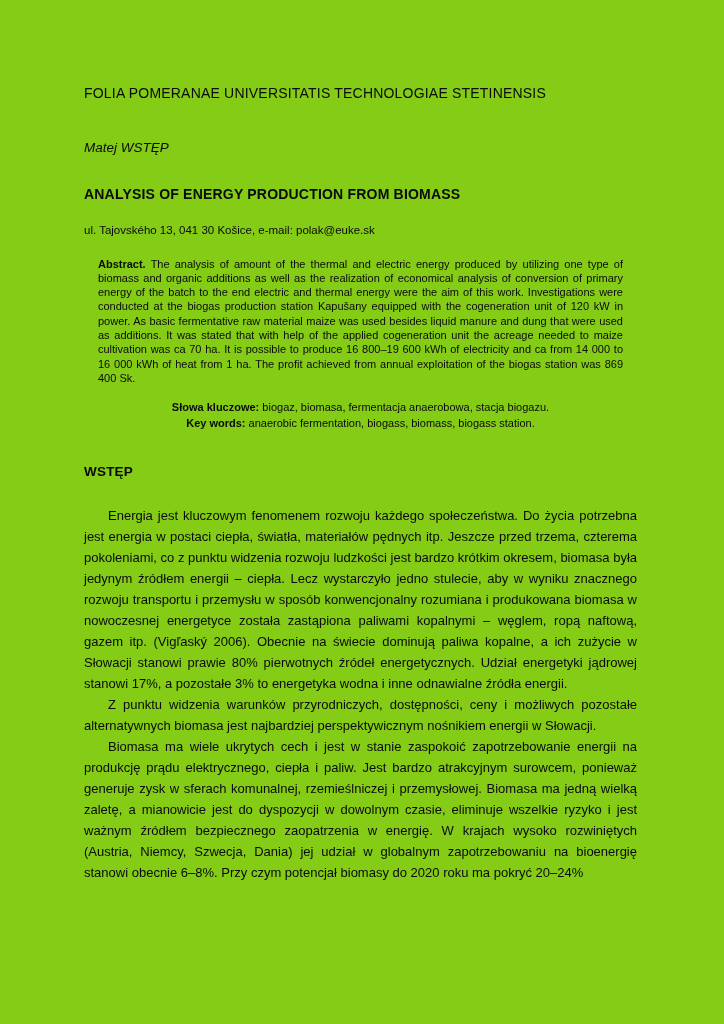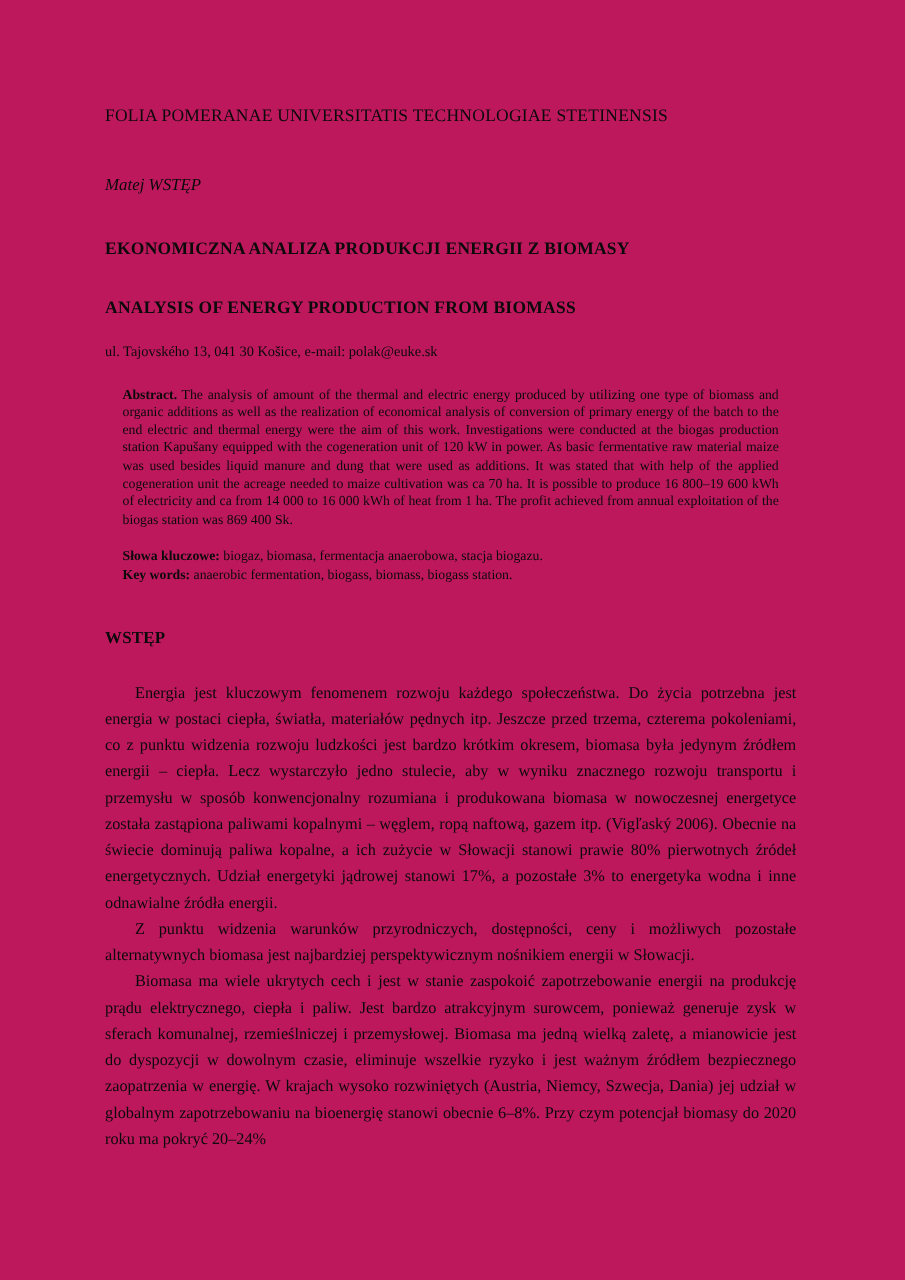--- a/index.html
+++ b/index.html
@@ -6,22 +6,21 @@
   body {
     width: 724px; height: 1024px;
     font-family: "Liberation Sans", "DejaVu Sans", sans-serif;
     color: #0a0a0a;
     overflow: hidden;
   }
   .page {
     box-sizing: border-box;
     width: 724px; height: 1024px;
     padding: 84px 47px 0 84px;  
-    background: #be185d;
-    font-family: Liberation Serif, serif;
+    background: #84cc16;
   }
   .content { width: 553px; }
 
   .journal-header {
     font-size: 14px; line-height: 19px;
     letter-spacing: 0.2px;
     white-space: nowrap;
   }
   .journal-cite {
     font-size: 11.5px; line-height: 17px;
@@ -49,21 +48,21 @@
     margin-top: 18px;
     margin-left: 14px;
     width: 525px;
     font-size: 11px; line-height: 14.3px;
     text-align: justify;
   }
   .keywords {
     margin-top: 15px;
     margin-left: 14px;
     width: 525px;
-    font-size: 11px; line-height: 15.5px;
+    font-size: 11px; line-height: 15.5px; text-align: center;
   }
   .b { font-weight: bold; }
   .section-heading {
     margin: 32px 0 0 0; padding: 0;
     font-size: 13.5px; line-height: 18px;
     font-weight: bold;
     letter-spacing: 0.2px;
   }
   .body-text {
     margin-top: 24px;
@@ -81,21 +80,20 @@
 
 <div class="page">
   <div class="content">
 
     <header>
       <div class="journal-header">FOLIA POMERANAE UNIVERSITATIS TECHNOLOGIAE STETINENSIS</div>
     </header>
 
     <div class="author">Matej WSTĘP</div>
 
-    <h1 class="title title-pl">EKONOMICZNA ANALIZA PRODUKCJI ENERGII Z BIOMASY</h1>
 
     <h1 class="title title-en">ANALYSIS OF ENERGY PRODUCTION FROM BIOMASS</h1>
 
     <div class="affiliation">
       <div>ul. Tajovského 13, 041 30 Košice, e-mail: polak@euke.sk</div>
     </div>
 
     <div class="abstract"><span class="b">Abstract.</span><span> The analysis of amount of the thermal and electric energy produced by utilizing one type of biomass and organic additions as well as the realization of economical analysis of conversion of primary energy of the batch to the end electric and thermal energy were the aim of this work. Investigations were conducted at the biogas production station Kapušany equipped with the cogeneration unit of 120 kW in power. As basic fermentative raw material maize was used besides liquid manure and dung that were used as additions. It was stated that with help of the applied cogeneration unit the acreage needed to maize cultivation was ca 70 ha. It is possible to produce 16 800–19 600 kWh of electricity and ca from 14 000 to 16 000 kWh of heat from 1 ha. The profit achieved from annual exploitation of the biogas station was 869 400 Sk.</span></div>
 
     <div class="keywords">

